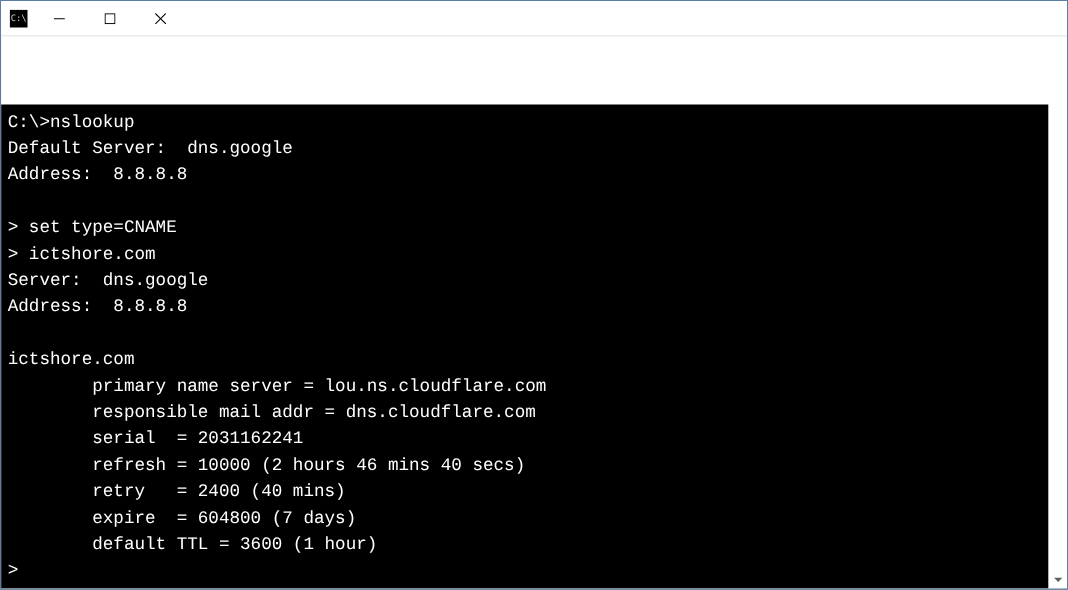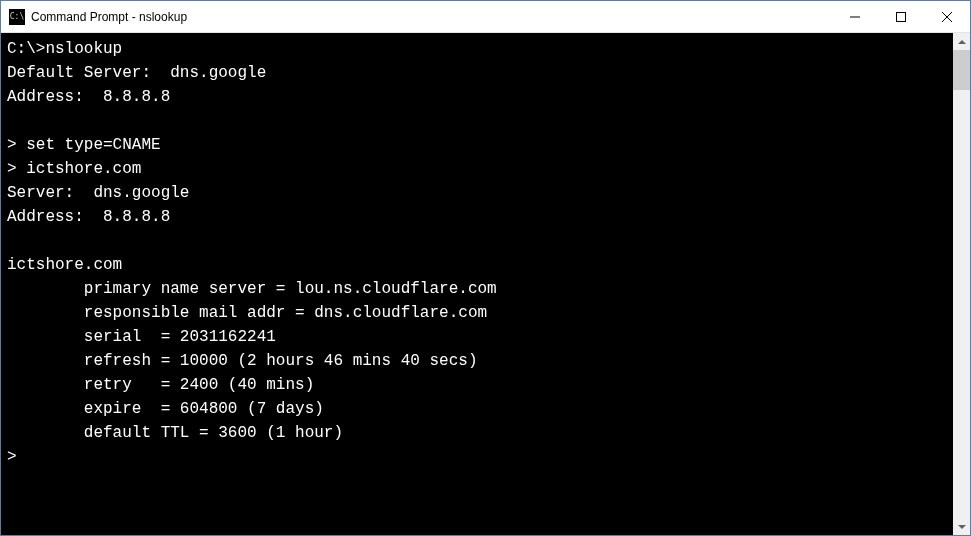--- a/index.html
+++ b/index.html
@@ -56,20 +56,21 @@
       cursor: pointer;
     }
     .window-btn svg {
       width: 10px;
       height: 10px;
     }
     .terminal-wrap {
       position: relative;
       height: calc(100% - 32px);
       display: flex;
+      align-items: flex-end;
     }
     .terminal {
       flex: 1;
       background: #000000;
       color: #ffffff;
       font-family: Consolas, 'Courier New', monospace;
       font-size: 16px;
       line-height: 1.5;
       padding: 4px 6px;
       white-space: pre;
@@ -99,21 +100,20 @@
       height: 40px;
       background: #cdcdcd;
       cursor: pointer;
     }
   </style>
 </head>
 <body>
 
 <div class="titlebar">
   <div class="titlebar-icon">C:\</div>
-  <div class="titlebar-title">Command Prompt - nslookup</div>
   <div class="window-controls">
     <div class="window-btn">
       <svg viewBox="0 0 10 10">
           <line x1="0" y1="5" x2="10" y2="5" stroke="#000" stroke-width="1"></line>
         </svg>
     </div>
     <div class="window-btn">
       <svg viewBox="0 0 10 10">
           <rect x="0.5" y="0.5" width="9" height="9" fill="none" stroke="#000" stroke-width="1"></rect>
         </svg>

